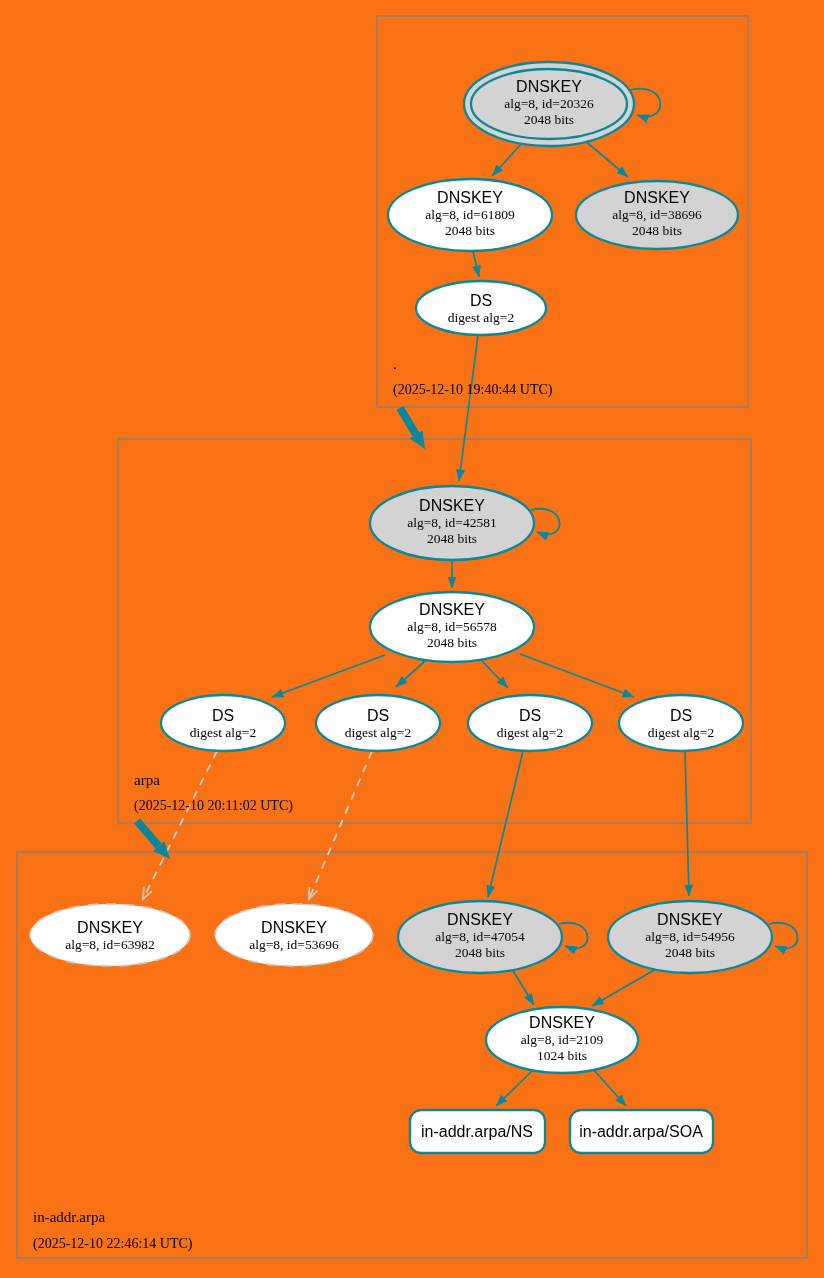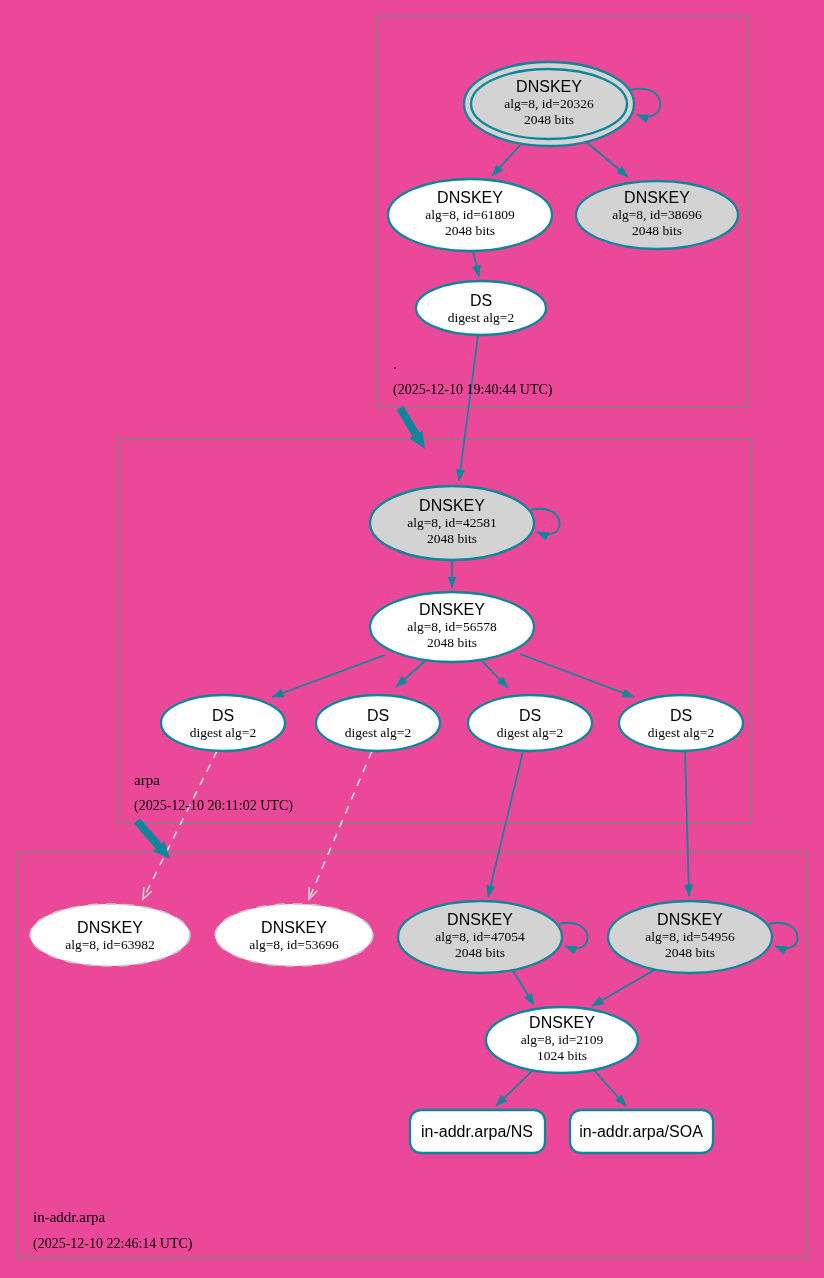--- a/index.html
+++ b/index.html
@@ -1,16 +1,16 @@
 <!DOCTYPE html>
 <html><head>
 <meta charset="utf-8">
 <style>
   html,body{margin:0;padding:0;background:#ffffff;}
-  .page{width:824px;height:1278px;position:relative;background:#ec4899;}
+  .page{width:824px;height:1278px;position:relative;background:#f97316;}
   svg{display:block;}
   .t-title{font-family:"Liberation Sans",sans-serif;font-size:16px;fill:#000;}
   .t-detail{font-family:"Liberation Serif",serif;font-size:13.5px;fill:#000;}
   .t-zone{font-family:"Liberation Serif",serif;font-size:15px;fill:#000;}
   .t-ts{font-family:"Liberation Serif",serif;font-size:14px;fill:#000;}
   .t-rr{font-family:"Liberation Sans",sans-serif;font-size:16px;fill:#000;}
   .zone-box{fill:none;stroke:#818181;stroke-width:1.3px;}
   .node{stroke:#0a879a;stroke-width:2.3px;}
   .node-white{fill:#ffffff;}
   .node-gray{fill:#d3d3d3;}

